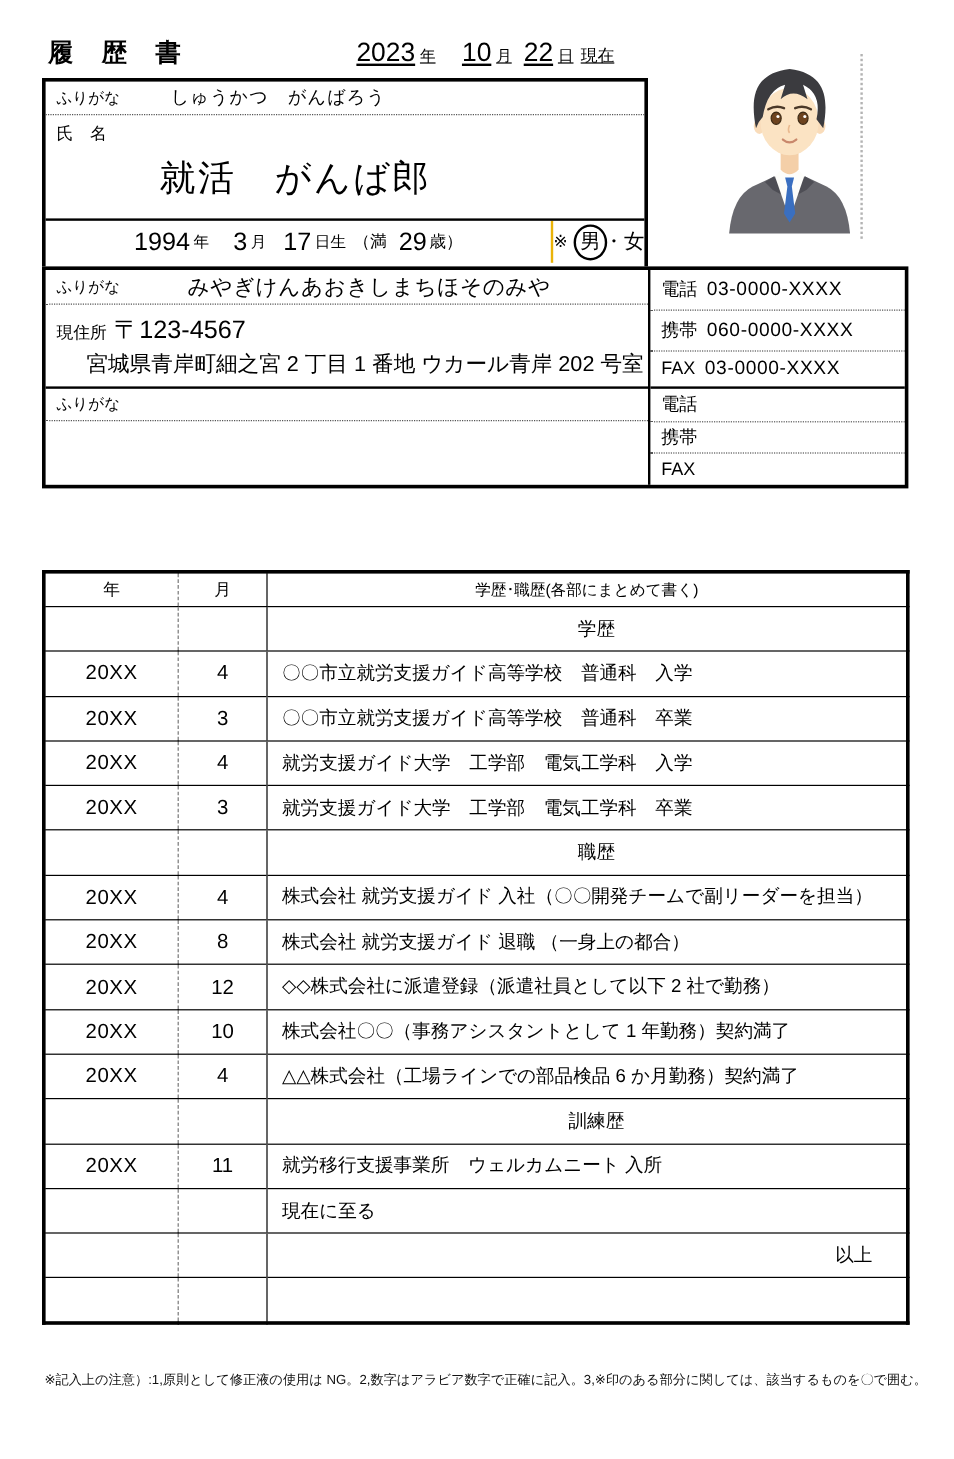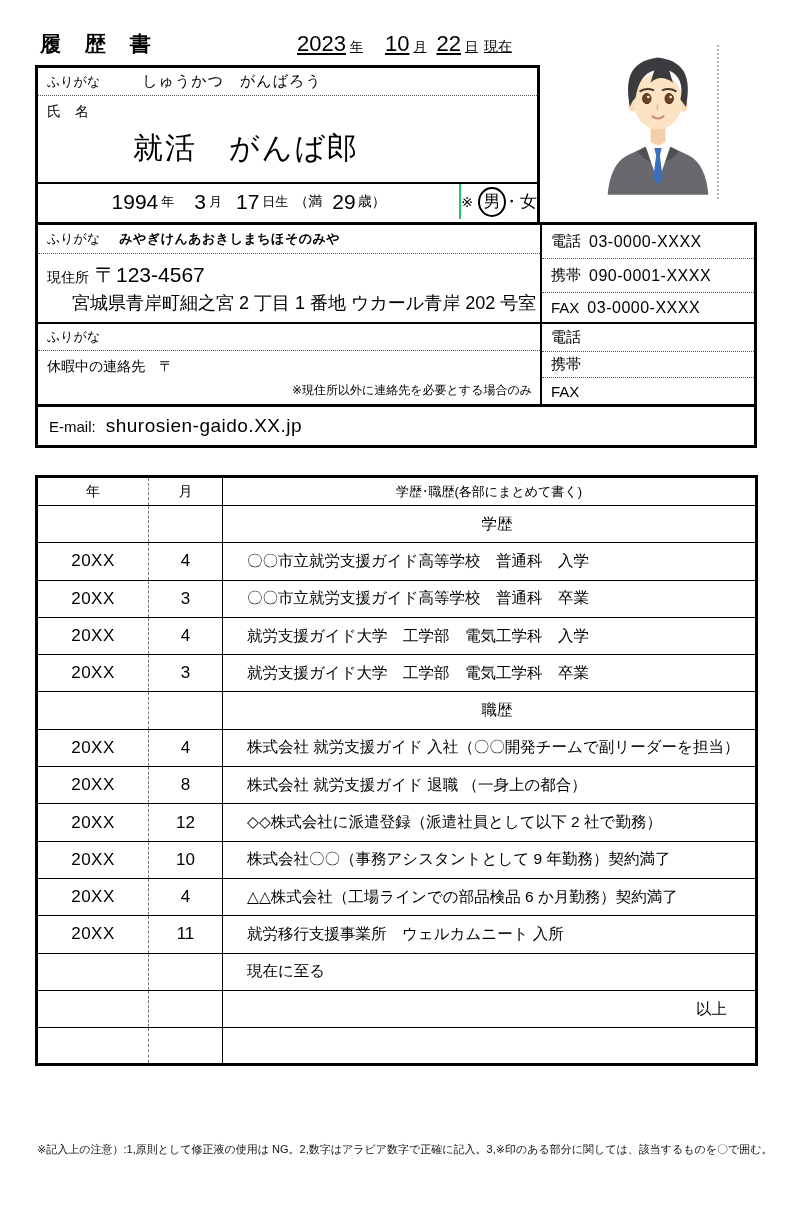--- a/index.html
+++ b/index.html
@@ -23,37 +23,37 @@
 
   
   .box-a { position:absolute; left:35px; top:65px; width:505px; height:157px; border:3px solid #000; border-bottom:none; }
   .row-furigana { height:28px; border-bottom:1px dotted #555; display:flex; align-items:center; padding-left:9px; }
   .lbl-s { font-size:13px; }
   .row-furigana .val { font-size:15px; margin-left:42px; letter-spacing:1px; }
   .row-name { height:88px; border-bottom:2px solid #000; position:relative; }
   .row-name .lbl { position:absolute; left:9px; top:7px; font-size:14px; }
   .row-name .name-val { position:absolute; left:95px; top:32px; font-size:30px; letter-spacing:2px; }
   .row-birth { height:35px; display:flex; }
-  .birth-cell { width:441px; border-right:2px solid #22c55e; display:flex; align-items:center; justify-content:center; white-space:nowrap; }
+  .birth-cell { width:441px; border-right:2px solid #eab308; display:flex; align-items:center; justify-content:center; white-space:nowrap; }
   .birth-cell .num { font-size:21px; }
   .birth-cell .unit { font-size:13px; margin-left:3px; }
   .birth-cell .sp-l { margin-right:20px; }
   .birth-cell .sp-m { margin-right:14px; }
   .birth-cell .paren { font-size:14px; margin-left:6px; margin-right:10px; }
   .birth-cell .paren2 { font-size:14px; margin-left:2px; }
   .gender-cell { flex:1; display:flex; align-items:center; justify-content:center; font-size:17px; }
   .gender-cell .mark { font-size:14px; margin-right:4px; }
   .circle-male { display:inline-flex; width:28px; height:30px; border:2.5px solid #000; border-radius:50%; align-items:center; justify-content:center; font-size:17px; margin:0 -3px 0 1px; }
 
   
   .box-b { position:absolute; left:35px; top:222px; width:722px; height:185px; border:3px solid #000; display:flex; }
   .col-left { width:502px; display:flex; flex-direction:column; }
   .col-right { flex:1; border-left:2.5px solid #000; display:flex; flex-direction:column; }
   .row-furigana2 { height:29px; border-bottom:1px dotted #555; display:flex; align-items:center; padding-left:9px; }
-  .row-furigana2 .val { font-size:13px; margin-left:19px; letter-spacing:0.5px;font-weight:bold; }
+  .row-furigana2 .val { font-size:18px; margin-left:56px; letter-spacing:0.5px; }
   .addr-block { height:70px; border-bottom:2.5px solid #000; position:relative; }
   .addr-block .line1 { position:absolute; left:9px; top:7px; display:flex; align-items:baseline; }
   .addr-block .line1 .lbl { font-size:14px; margin-right:6px; }
   .addr-block .line1 .postal { font-size:21px; }
   .addr-block .line2 { position:absolute; left:34px; top:37px; font-size:18px; white-space:nowrap; }
   .row-furigana3 { height:27px; border-bottom:1px dotted #555; display:flex; align-items:center; padding-left:9px; }
   .vac-block { flex:1; position:relative; }
   .vac-block .lbl { position:absolute; left:9px; top:7px; font-size:14px; }
   .vac-block .note { position:absolute; right:8px; bottom:5px; font-size:12px; }
   .c-row { display:flex; align-items:center; padding-left:9px; white-space:nowrap; }
@@ -78,21 +78,21 @@
   table.hist th { font-weight:400; height:29px; border-bottom:1.5px solid #000; }
   th.h-year, th.h-month { font-size:14px; }
   th.h-desc { font-size:13px; }
   th.h-year { border-right:1px dashed #777; }
   th.h-month { border-right:1.5px solid #000; }
   table.hist td { height:37.3px; }
   table.hist tr { border-bottom:1.5px solid #000; }
   table.hist tbody tr:last-child { border-bottom:none; }
   td.year-cell { text-align:center; font-size:17px; border-right:1px dashed #777; letter-spacing:0.5px; }
   td.month-cell { text-align:center; font-size:17px; border-right:1.5px solid #000; }
-  td.desc-cell { font-size:15.5px; padding-left:24px; }
+  td.desc-cell { font-size:15.5px; padding-left:12px; }
   td.desc-cell.center { text-align:center; padding-left:16px; }
   td.desc-cell.right { text-align:right; padding-right:28px;margin-left:28px; }
 
   
   .footnote { position:absolute; left:37px; top:1142px; font-size:11px; color:#111; }
 </style>
 </head>
 <body>
 
 <div class="page">
@@ -170,57 +170,49 @@
       <div class="addr-block">
         <div class="line1">
           <span class="lbl">現住所</span>
           <span class="postal">〒123-4567</span>
         </div>
         <div class="line2">宮城県青岸町細之宮 2 丁目 1 番地 ウカール青岸 202 号室</div>
       </div>
       <div class="row-furigana3">
         <span class="lbl-s">ふりがな</span>
       </div>
-      <div class="vac-block">
-        <span class="lbl">休暇中の連絡先　〒</span>
-        <span class="note">※現住所以外に連絡先を必要とする場合のみ</span>
-      </div>
     </div>
     <div class="col-right">
       <div class="c-row cr1">
         <span class="lbl">電話</span>
         <span class="val">03-0000-XXXX</span>
       </div>
       <div class="c-row cr2">
         <span class="lbl">携帯</span>
-        <span class="val">090-0001-XXXX</span>
+        <span class="val">060-0000-XXXX</span>
       </div>
       <div class="c-row cr3">
         <span class="lbl">FAX</span>
         <span class="val">03-0000-XXXX</span>
       </div>
       <div class="c-row cr4">
         <span class="lbl">電話</span>
         <span class="val"></span>
       </div>
       <div class="c-row cr5">
         <span class="lbl">携帯</span>
         <span class="val"></span>
       </div>
       <div class="c-row cr6">
         <span class="lbl">FAX</span>
         <span class="val"></span>
       </div>
     </div>
   </div>
 
-  <div class="box-c">
-    <span class="lbl">E-mail:</span>
-    <span class="val">shurosien-gaido.XX.jp</span>
-  </div>
 
   <div class="hist-wrap">
     <table class="hist">
       <colgroup>
           <col class="c-year">
           <col class="c-month">
           <col>
         </colgroup>
       <thead>
         <tr>
@@ -271,28 +263,33 @@
             <td class="desc-cell">株式会社 就労支援ガイド 退職 （一身上の都合）</td>
           </tr>
           <tr>
             <td class="year-cell">20XX</td>
             <td class="month-cell">12</td>
             <td class="desc-cell">◇◇株式会社に派遣登録（派遣社員として以下 2 社で勤務）</td>
           </tr>
           <tr>
             <td class="year-cell">20XX</td>
             <td class="month-cell">10</td>
-            <td class="desc-cell">株式会社〇〇（事務アシスタントとして 9 年勤務）契約満了</td>
+            <td class="desc-cell">株式会社〇〇（事務アシスタントとして 1 年勤務）契約満了</td>
           </tr>
           <tr>
             <td class="year-cell">20XX</td>
             <td class="month-cell">4</td>
             <td class="desc-cell">△△株式会社（工場ラインでの部品検品 6 か月勤務）契約満了</td>
           </tr>
           <tr>
+            <td class="year-cell"></td>
+            <td class="month-cell"></td>
+            <td class="desc-cell center">訓練歴</td>
+          </tr>
+          <tr>
             <td class="year-cell">20XX</td>
             <td class="month-cell">11</td>
             <td class="desc-cell">就労移行支援事業所　ウェルカムニート 入所</td>
           </tr>
           <tr>
             <td class="year-cell"></td>
             <td class="month-cell"></td>
             <td class="desc-cell">現在に至る</td>
           </tr>
           <tr>

